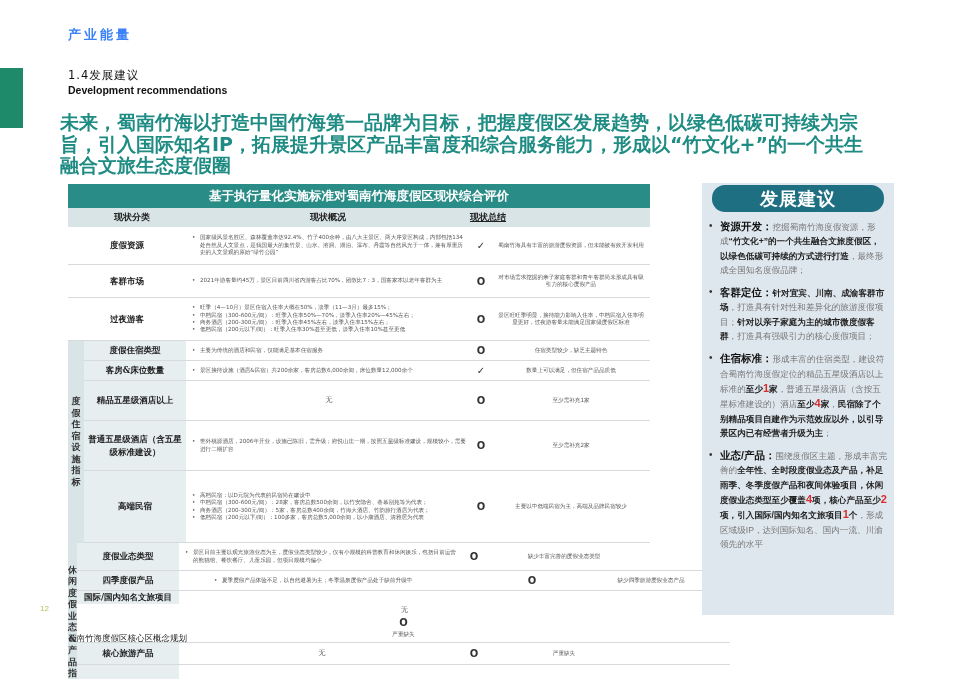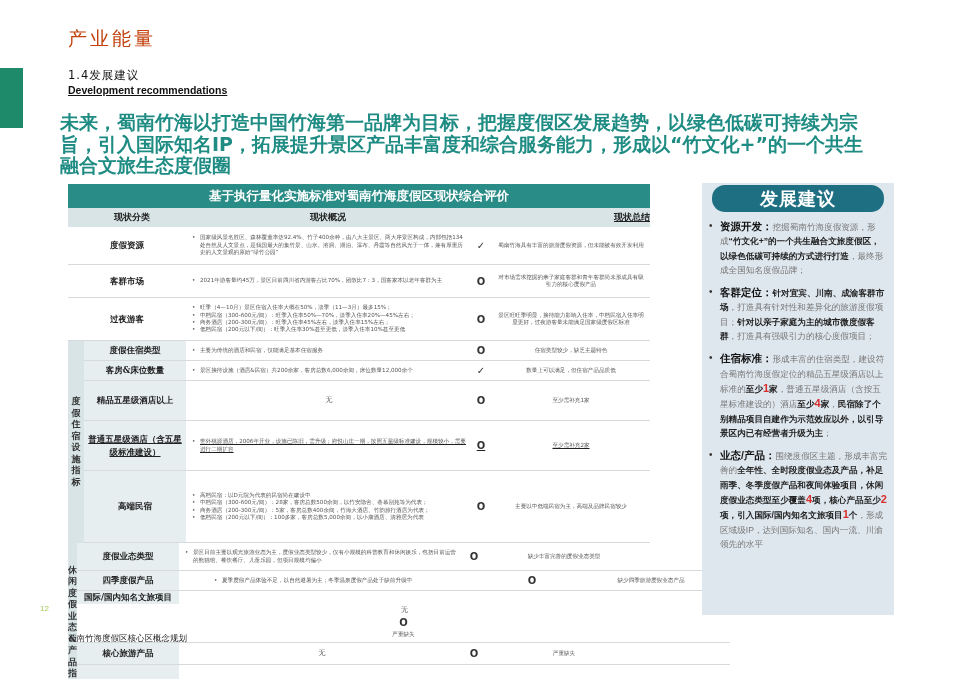--- a/index.html
+++ b/index.html
@@ -1,33 +1,33 @@
 <!DOCTYPE html>
 <html><head>
 <meta charset="utf-8">
 <style>
   * { box-sizing: border-box; margin: 0; padding: 0; }
   html, body { width: 960px; height: 679px; background: #ffffff; overflow: hidden; }
   body { position: relative; font-family: "DejaVu Sans", sans-serif; color: #222; }
 
   .green-tab { position: absolute; left: 0; top: 68px; width: 23px; height: 60px; background: #1e8a6a; }
 
-  .page-title { position: absolute; left: 68px; top: 26px; font-size: 19px; font-weight: normal; letter-spacing: 3px; color: #c2410c; }
+  .page-title { position: absolute; left: 68px; top: 26px; font-size: 13px; font-weight: bold; letter-spacing: 3px; color: #3b82f6; }
   .section-num { position: absolute; left: 68px; top: 68px; font-size: 11.5px; color: #111; letter-spacing: 1px; }
-  .section-en { position: absolute; left: 68px; top: 84px; font-size: 10.5px; font-weight: bold; color: #111; font-family: "Liberation Sans", sans-serif; text-decoration: underline; }
+  .section-en { position: absolute; left: 68px; top: 84px; font-size: 10.5px; font-weight: bold; color: #111; font-family: "Liberation Sans", sans-serif; }
 
   .headline { position: absolute; left: 60px; top: 112px; width: 820px; font-size: 19px; line-height: 21.5px; font-weight: bold; color: #1f8c84; }
 
   
   .table-wrap { position: absolute; left: 68px; top: 184px; width: 582px; }
   .table-title { height: 24px; background: #2a8c86; color: #fff; font-size: 12.5px; font-weight: bold; text-align: center; line-height: 24px; }
   .tbl-head { display: flex; height: 19px; background: #d8e4e6; font-size: 9px; font-weight: bold; line-height: 19px; color: #222; font-family: "DejaVu Serif", serif; }
   .tbl-head .c1 { width: 118px; text-align: center; padding-left: 10px; }
   .tbl-head .c2 { width: 284px; text-align: center; }
-  .tbl-head .c4 { width: 180px; text-align: right; text-decoration: underline; }
+  .tbl-head .c4 { width: 180px; text-align: left; text-decoration: underline; }
 
   .grp-row { display: flex; }
   .grp-side { width: 16px; background: #d8e4e6; font-family: "DejaVu Serif", serif; font-size: 9px; font-weight: bold; color: #333; display: flex; flex-direction: column; justify-content: center; align-items: center; line-height: 11.5px; text-align: center; }
   .grp-body { flex: 1; }
 
   .row { display: flex; border-bottom: 1px solid #d6dadc; align-items: center; }
   .row .c1 { width: 102px; background: #e7eef0; align-self: stretch; display: flex; align-items: center; justify-content: center; text-align: center; font-family: "DejaVu Serif", serif; font-weight: bold; font-size: 8.5px; color: #222; padding: 0 3px; line-height: 13px; }
   .row.top .c1 { width: 118px; background: #ffffff; }
   .row .c2 { width: 284px; padding: 3px 4px 3px 6px; font-size: 5.6px; line-height: 7.4px; color: #555; }
   .row .c2.center { text-align: center; font-size: 7px; }
@@ -135,21 +135,21 @@
             </div>
             <div class="c3">✓</div>
             <div class="c4">数量上可以满足，但住宿产品品质低</div>
           </div>
           <div class="row" style="min-height: 40px;">
             <div class="c1">精品五星级酒店以上</div>
             <div class="c2 center">无</div>
             <div class="c3">O</div>
             <div class="c4">至少需补充1家</div>
           </div>
-          <div class="row" style="min-height: 50px; text-decoration: underline;">
+          <div class="row" style="min-height: 50px;">
             <div class="c1">普通五星级酒店（含五星级标准建设）</div>
             <div class="c2">
               <ul>
                 <li>世外桃源酒店，2006年开业，设施已陈旧，需升级；府悦山庄一期，按照五星级标准建设，规模较小，需要进行二期扩容</li>
               </ul>
             </div>
             <div class="c3">O</div>
             <div class="c4">至少需补充2家</div>
           </div>
           <div class="row" style="min-height: 72px;">

